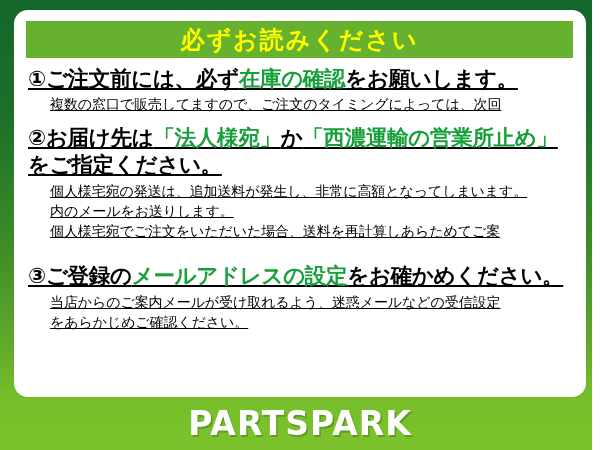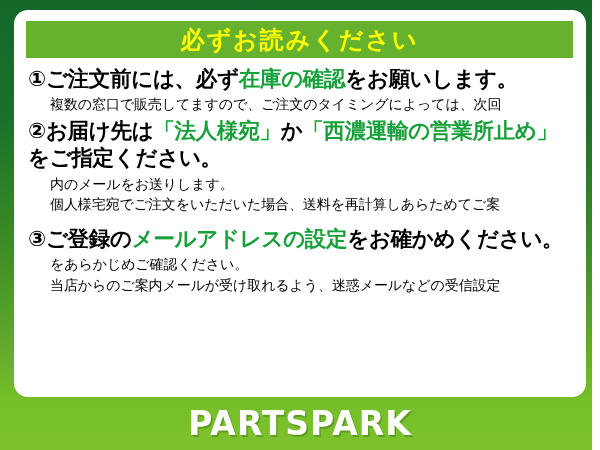--- a/index.html
+++ b/index.html
@@ -67,20 +67,21 @@
     position: absolute;
     left: 0;
     top: 55px;
     width: 572px;
     padding: 0 13px 0 14px;
     box-sizing: border-box;
   }
 
   .notice-item {
     margin-bottom: 2px;
+    text-decoration: underline;
   }
 
   .item-heading {
     color: #000000;
     font-weight: bold;
     font-size: 21.5px;
     line-height: 1.26;
     letter-spacing: -0.3px;
     white-space: normal;
   }
@@ -94,22 +95,22 @@
     line-height: 1.45;
     letter-spacing: -0.1px;
     padding-left: 22px;
     padding-top: 2px;
   }
   .item-sub div {
     white-space: nowrap;
   }
 
   #item-1 { margin-top: 0px; }
-  #item-2 { margin-top: 3px; }
-  #item-3 { margin-top: 11px; }
+  #item-2 { margin-top: 10px; }
+  #item-3 { margin-top: 21px; }
 
   
   #brand-footer {
     position: absolute;
     left: 0;
     top: 397px;
     width: 600px;
     height: 53px;
     display: flex;
     align-items: center;
@@ -141,30 +142,31 @@
       <div class="notice-item" id="item-1">
         <div class="item-heading"><span>①ご注文前には、必ず</span><span class="hl">在庫の確認</span><span>をお願いします。</span></div>
         <div class="item-sub">
             <div>複数の窓口で販売してますので、ご注文のタイミングによっては、次回</div>
           </div>
       </div>
 
       <div class="notice-item" id="item-2">
         <div class="item-heading"><span>②お届け先は</span><span class="hl">「法人様宛」</span><span>か</span><span class="hl">「西濃運輸の営業所止め」</span><span>をご指定ください。</span></div>
         <div class="item-sub">
+            <div>個人様宅宛の発送は、追加送料が発生し、非常に高額となってしまいます。</div>
             <div>内のメールをお送りします。</div>
             <div>個人様宅宛でご注文をいただいた場合、送料を再計算しあらためてご案</div>
           </div>
       </div>
 
       <div class="notice-item" id="item-3">
         <div class="item-heading"><span>③ご登録の</span><span class="hl">メールアドレスの設定</span><span>をお確かめください。</span></div>
         <div class="item-sub">
+            <div>当店からのご案内メールが受け取れるよう、迷惑メールなどの受信設定</div>
             <div>をあらかじめご確認ください。</div>
-            <div>当店からのご案内メールが受け取れるよう、迷惑メールなどの受信設定</div>
           </div>
       </div>
 
     </div>
   </div>
 
   <div id="brand-footer">
     <span id="brand-text">PARTSPARK</span>
   </div>
 

